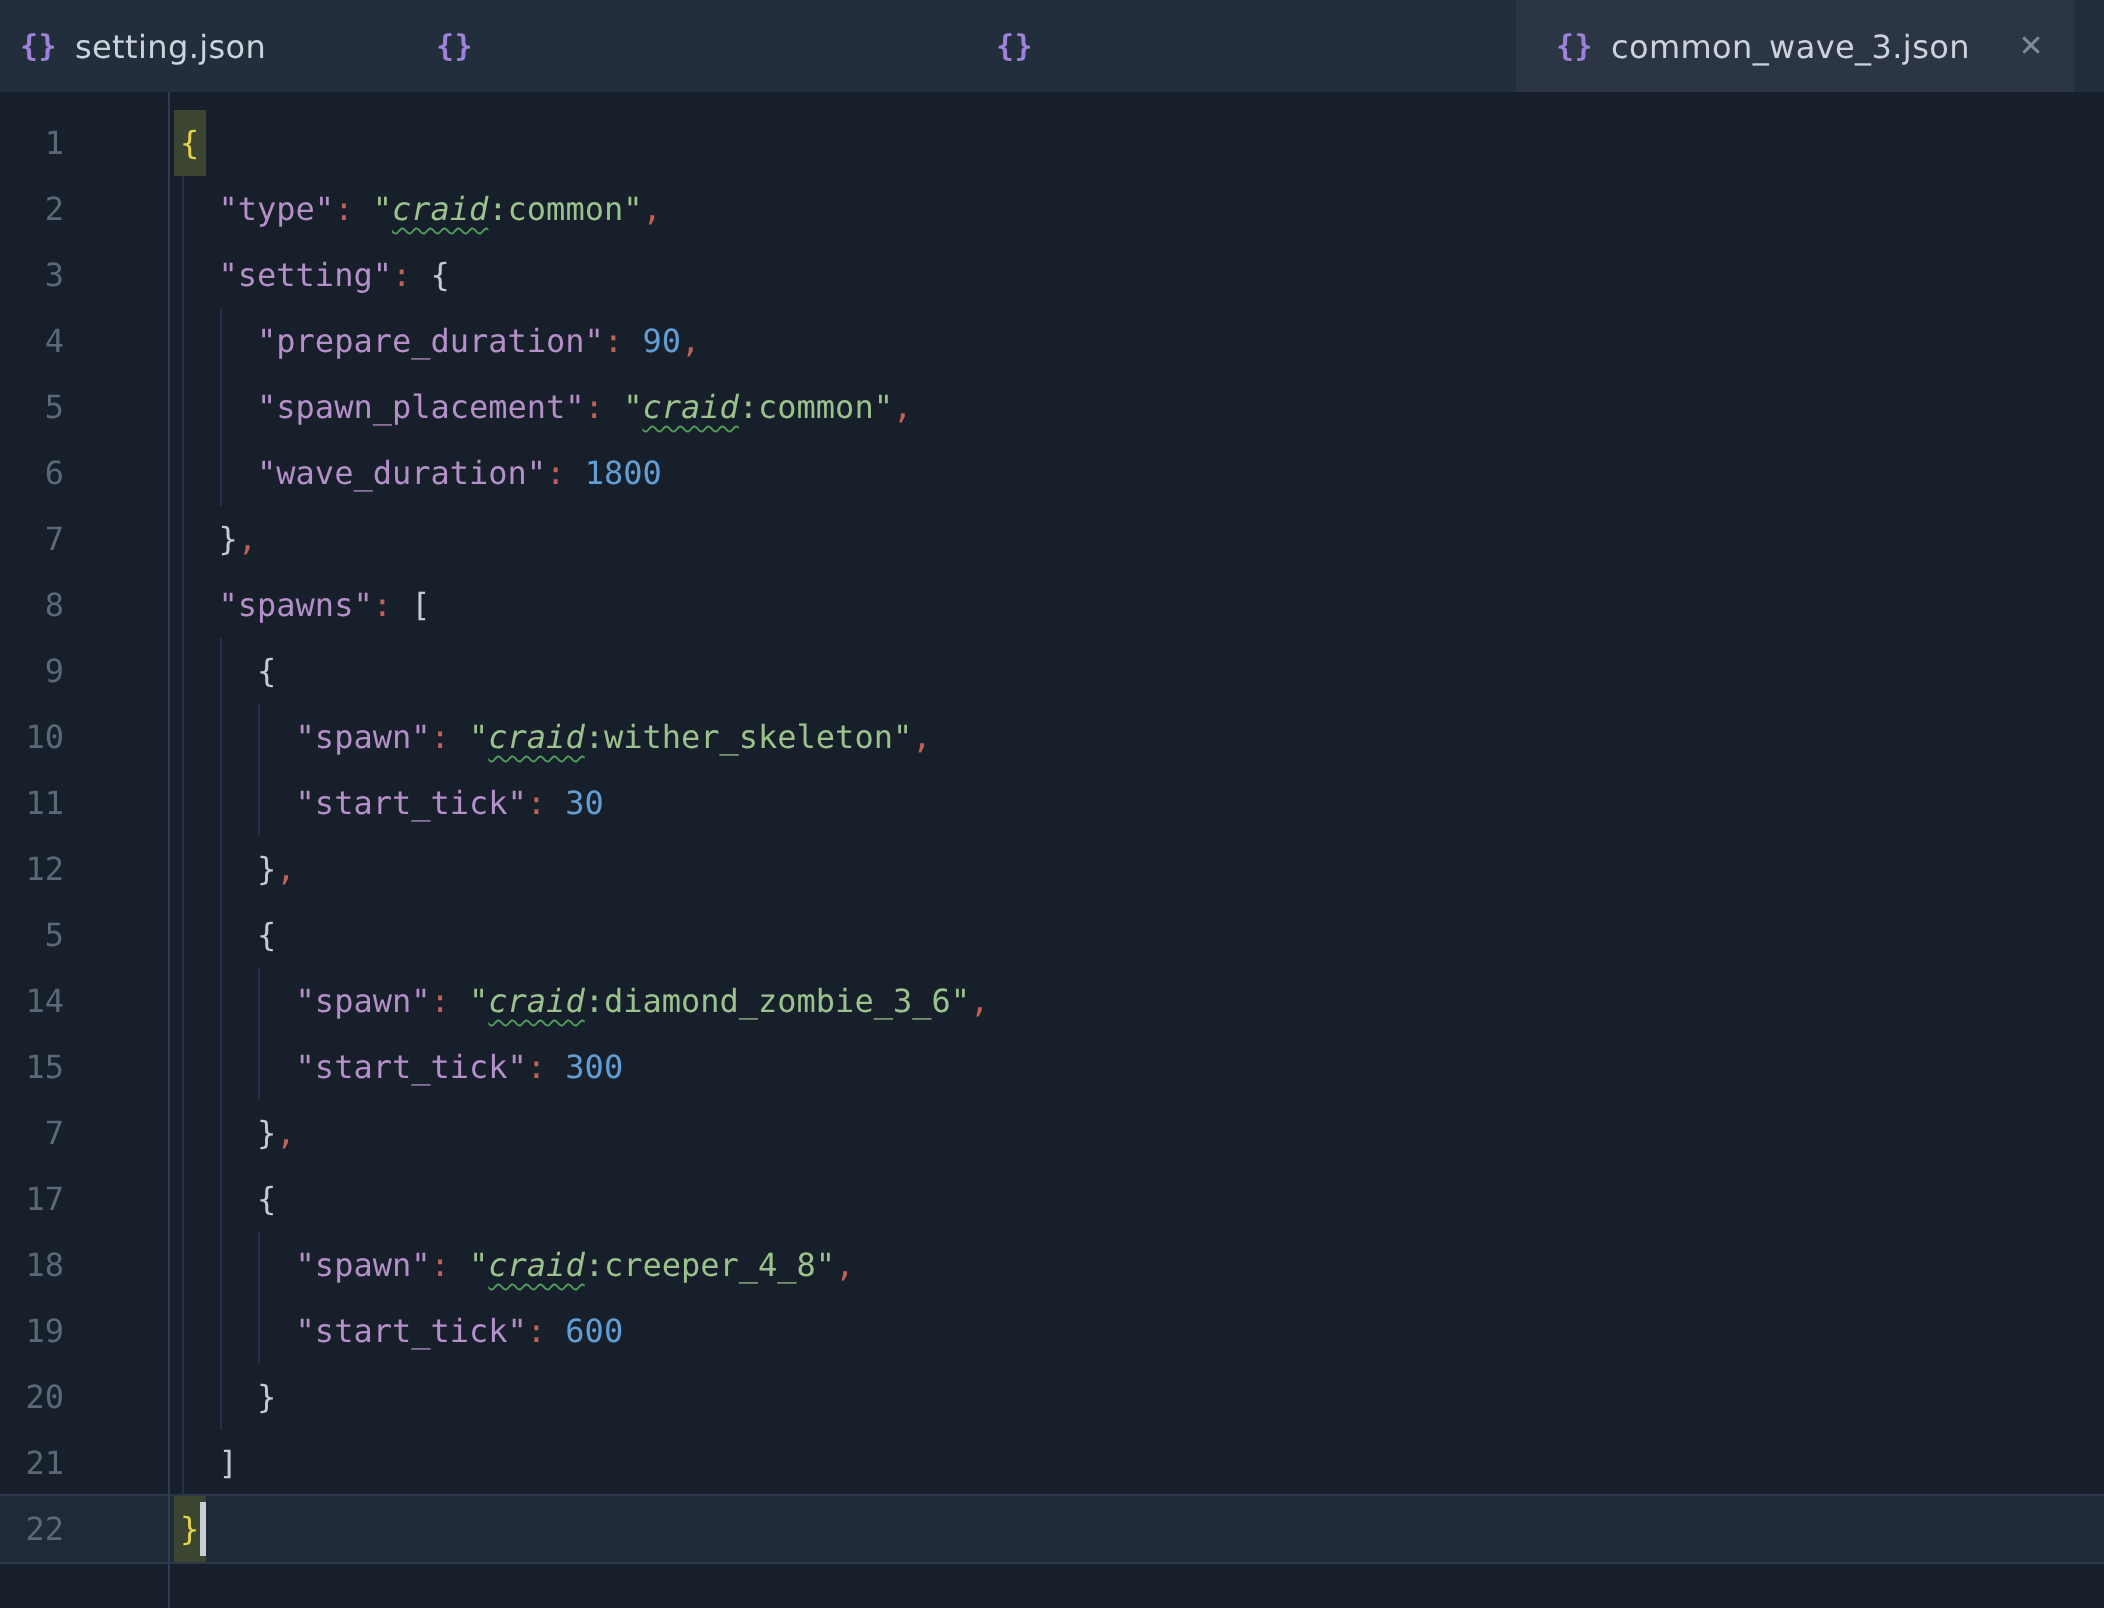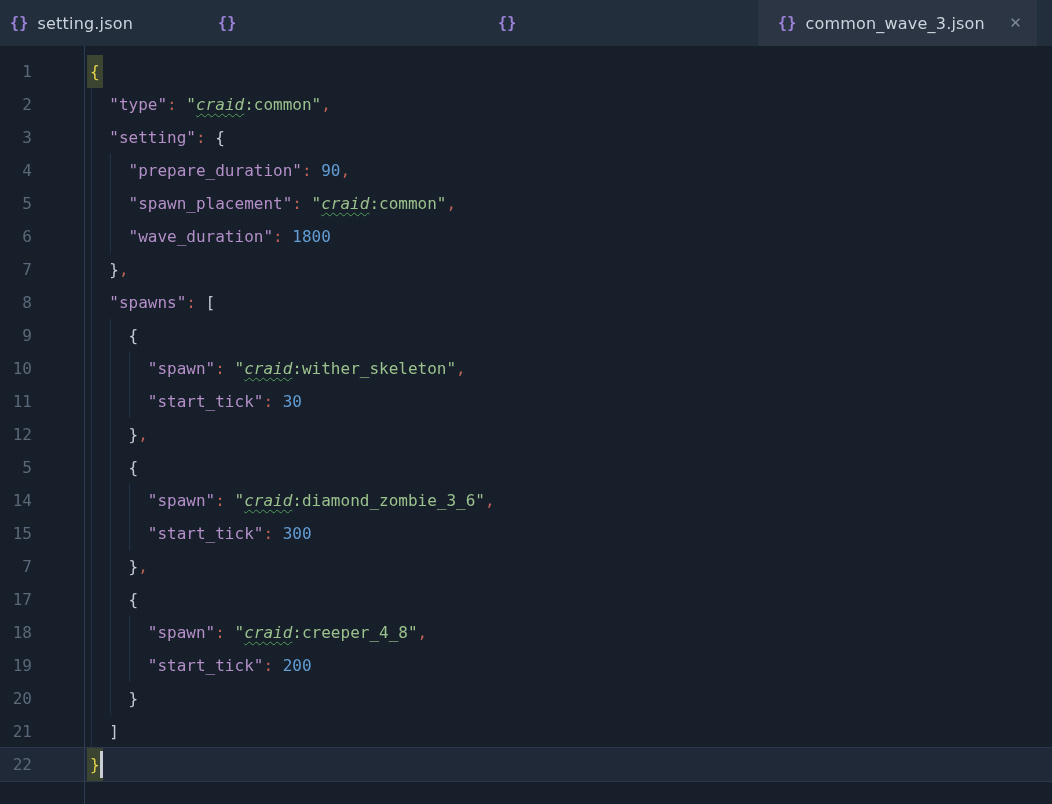--- a/index.html
+++ b/index.html
@@ -118,18 +118,18 @@
       <div class="line"><span class="num">9</span><span class="guide" style="left: 90.5px;"></span><span class="guide" style="left: 109.8px;"></span><span class="tk-ws">    </span><span class="tk-pu">{</span></div>
       <div class="line"><span class="num">10</span><span class="guide" style="left: 90.5px;"></span><span class="guide" style="left: 109.8px;"></span><span class="guide" style="left: 129px;"></span><span class="tk-ws">      </span><span class="tk-key">"spawn"</span><span class="tk-op">:</span><span class="tk-ws"> </span><span class="tk-str">"</span><span class="tk-sq">craid</span><span class="tk-str">:wither_skeleton"</span><span class="tk-op">,</span></div>
       <div class="line"><span class="num">11</span><span class="guide" style="left: 90.5px;"></span><span class="guide" style="left: 109.8px;"></span><span class="guide" style="left: 129px;"></span><span class="tk-ws">      </span><span class="tk-key">"start_tick"</span><span class="tk-op">:</span><span class="tk-ws"> </span><span class="tk-num">30</span></div>
       <div class="line"><span class="num">12</span><span class="guide" style="left: 90.5px;"></span><span class="guide" style="left: 109.8px;"></span><span class="tk-ws">    </span><span class="tk-pu">}</span><span class="tk-op">,</span></div>
       <div class="line"><span class="num">5</span><span class="guide" style="left: 90.5px;"></span><span class="guide" style="left: 109.8px;"></span><span class="tk-ws">    </span><span class="tk-pu">{</span></div>
       <div class="line"><span class="num">14</span><span class="guide" style="left: 90.5px;"></span><span class="guide" style="left: 109.8px;"></span><span class="guide" style="left: 129px;"></span><span class="tk-ws">      </span><span class="tk-key">"spawn"</span><span class="tk-op">:</span><span class="tk-ws"> </span><span class="tk-str">"</span><span class="tk-sq">craid</span><span class="tk-str">:diamond_zombie_3_6"</span><span class="tk-op">,</span></div>
       <div class="line"><span class="num">15</span><span class="guide" style="left: 90.5px;"></span><span class="guide" style="left: 109.8px;"></span><span class="guide" style="left: 129px;"></span><span class="tk-ws">      </span><span class="tk-key">"start_tick"</span><span class="tk-op">:</span><span class="tk-ws"> </span><span class="tk-num">300</span></div>
       <div class="line"><span class="num">7</span><span class="guide" style="left: 90.5px;"></span><span class="guide" style="left: 109.8px;"></span><span class="tk-ws">    </span><span class="tk-pu">}</span><span class="tk-op">,</span></div>
       <div class="line"><span class="num">17</span><span class="guide" style="left: 90.5px;"></span><span class="guide" style="left: 109.8px;"></span><span class="tk-ws">    </span><span class="tk-pu">{</span></div>
       <div class="line"><span class="num">18</span><span class="guide" style="left: 90.5px;"></span><span class="guide" style="left: 109.8px;"></span><span class="guide" style="left: 129px;"></span><span class="tk-ws">      </span><span class="tk-key">"spawn"</span><span class="tk-op">:</span><span class="tk-ws"> </span><span class="tk-str">"</span><span class="tk-sq">craid</span><span class="tk-str">:creeper_4_8"</span><span class="tk-op">,</span></div>
-      <div class="line"><span class="num">19</span><span class="guide" style="left: 90.5px;"></span><span class="guide" style="left: 109.8px;"></span><span class="guide" style="left: 129px;"></span><span class="tk-ws">      </span><span class="tk-key">"start_tick"</span><span class="tk-op">:</span><span class="tk-ws"> </span><span class="tk-num">200</span></div>
+      <div class="line"><span class="num">19</span><span class="guide" style="left: 90.5px;"></span><span class="guide" style="left: 109.8px;"></span><span class="guide" style="left: 129px;"></span><span class="tk-ws">      </span><span class="tk-key">"start_tick"</span><span class="tk-op">:</span><span class="tk-ws"> </span><span class="tk-num">600</span></div>
       <div class="line"><span class="num">20</span><span class="guide" style="left: 90.5px;"></span><span class="guide" style="left: 109.8px;"></span><span class="tk-ws">    </span><span class="tk-pu">}</span></div>
       <div class="line"><span class="num">21</span><span class="guide" style="left: 90.5px;"></span><span class="tk-ws">  </span><span class="tk-pu">]</span></div>
       <div class="line current"><span class="num">22</span><span class="tk-hl">}</span><span class="tk-cur"></span></div>
     </div>
 </div>
 
 </body></html>

